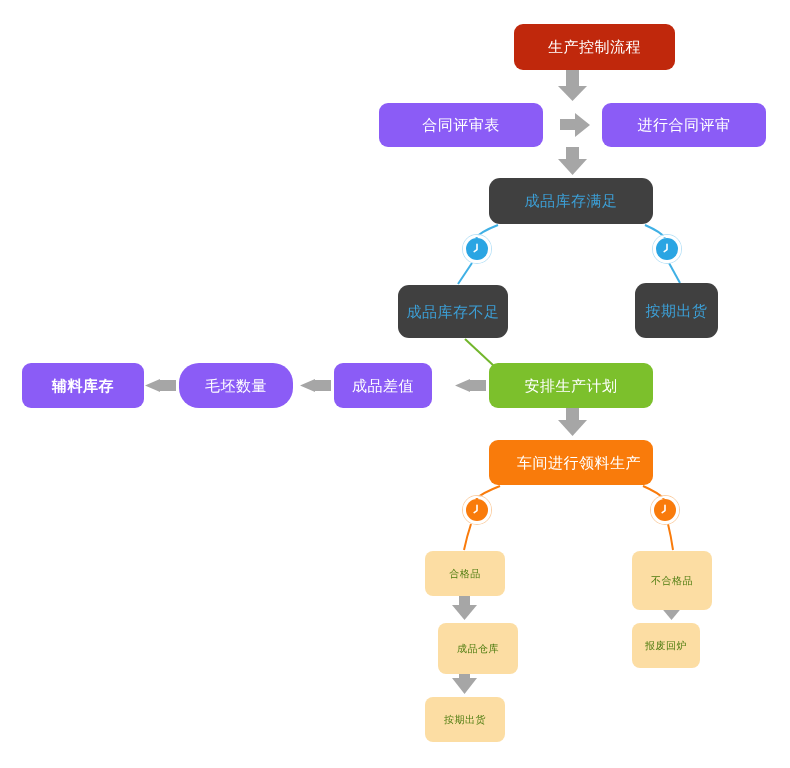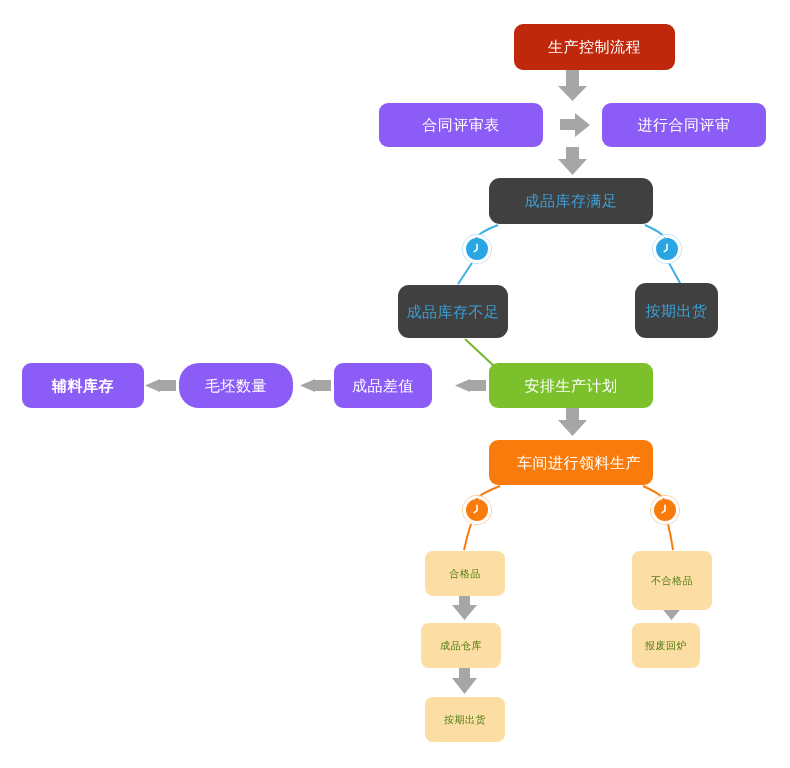--- a/index.html
+++ b/index.html
@@ -180,21 +180,21 @@
       <div class="node n-lightblue" style="left: 489px; top: 178px; width: 164px; height: 46px;">成品库存满足</div>
       <div class="node n-lightblue" style="left: 398px; top: 285px; width: 110px; height: 53px; text-align: right;">成品库存不足</div>
       <div class="node n-lightblue" style="left: 635px; top: 283px; width: 83px; height: 55px;">按期出货</div>
       <div class="node n-green" style="left: 489px; top: 363px; width: 164px; height: 45px;">安排生产计划</div>
       <div class="node n-blue" style="left: 334px; top: 363px; width: 98px; height: 45px;">成品差值</div>
       <div class="node n-blue" style="left: 179px; top: 363px; width: 114px; height: 45px; border-radius: 20px;">毛坯数量</div>
       <div class="node n-blue" style="left: 22px; top: 363px; width: 122px; height: 45px; font-weight: bold;">辅料库存</div>
       <div class="node n-orange" style="left: 489px; top: 440px; width: 164px; height: 45px; padding-left: 16px;">车间进行领料生产</div>
       <div class="node n-peach" style="left: 425px; top: 551px; width: 80px; height: 45px;">合格品</div>
       <div class="node n-peach" style="left: 632px; top: 551px; width: 80px; height: 59px;">不合格品</div>
-      <div class="node n-peach" style="left: 421px; top: 623px; width: 80px; height: 45px;">成品仓库</div>
+      <div class="node n-peach" style="left: 438px; top: 623px; width: 80px; height: 51px;">成品仓库</div>
       <div class="node n-peach" style="left: 632px; top: 623px; width: 68px; height: 45px;">报废回炉</div>
       <div class="node n-peach" style="left: 425px; top: 697px; width: 80px; height: 45px;">按期出货</div>
     </div>
   <div id="badges-layer">
       <div class="badge b-blue" style="left: 463px; top: 235px;">
         <span class="disc"></span>
         <span class="ring"></span>
         <svg width="16" height="16" viewBox="0 0 16 16">
           <path d="M8 3.2 L8 8.6 L5.2 10.6" fill="none" stroke="#ffffff" stroke-width="1.6" stroke-linecap="round" stroke-linejoin="round"></path>
         </svg>

